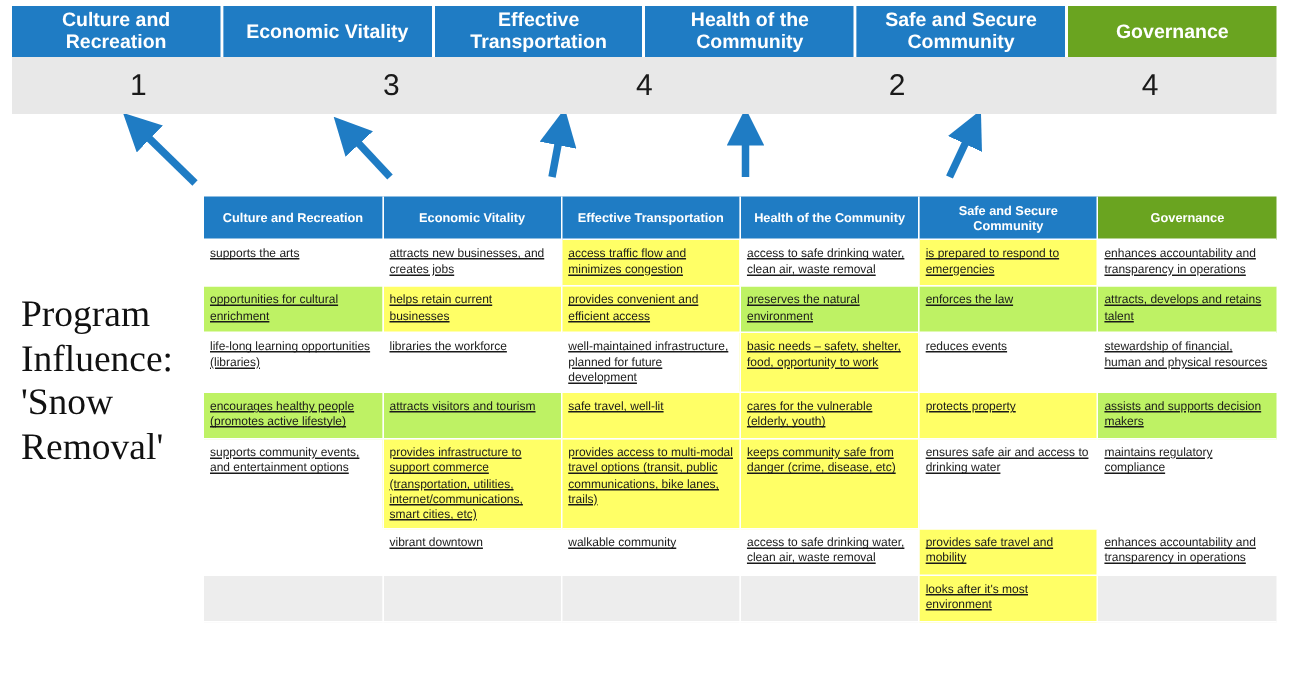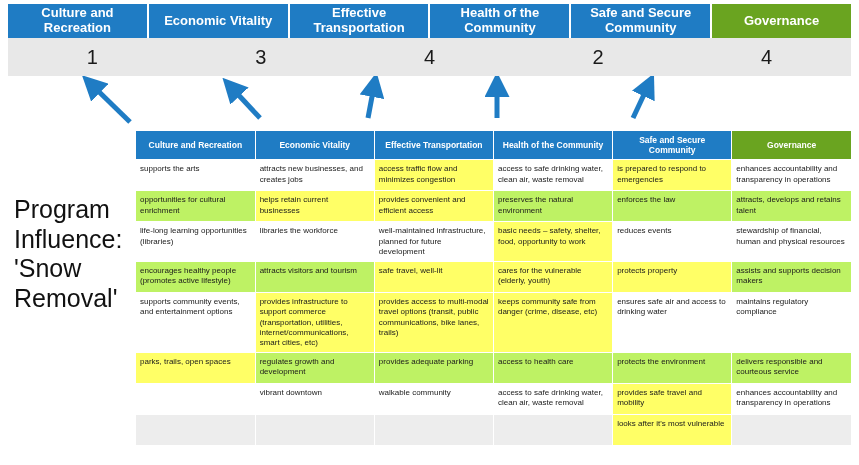--- a/index.html
+++ b/index.html
@@ -67,20 +67,21 @@
   
   #caption {
     position: absolute;
     left: 14px;
     top: 195px;
     width: 122px;
     font-size: 25px;
     line-height: 1.18;
     color: #111111;
     text-align: left;
+    font-family: Liberation Serif, serif;
   }
 
   
   #arrows {
     position: absolute;
     left: 0;
     top: 76px;
     width: 859px;
     height: 60px;
   }
@@ -112,20 +113,21 @@
   #matrix td {
     font-size: 8px;
     color: #1a1a1a;
     vertical-align: top;
     padding: 4px 4px;
     line-height: 1.28;
     border-right: 1px solid #ffffff;
     border-bottom: 1px solid #ffffff;
     background: #ffffff;
     height: 22px;
+    text-decoration: underline;
   }
   #matrix tr.alt td { background: #bef264; }
   #matrix td.hl { background: #ffff66 !important; }
   #matrix td.empty { background: #ffffff !important; }
   #matrix tr.alt td.empty { background: #ededed !important; }
   #matrix td:last-child { border-right: none; margin-top: 12px; }
 </style>
 </head>
 <body>
 
@@ -206,38 +208,30 @@
       <td>assists and supports decision makers</td>
     </tr>
     <tr>
       <td>supports community events, and entertainment options</td>
       <td class="hl">provides infrastructure to support commerce (transportation, utilities, internet/communications, smart cities, etc)</td>
       <td class="hl">provides access to multi-modal travel options (transit, public communications, bike lanes, trails)</td>
       <td class="hl">keeps community safe from danger (crime, disease, etc)</td>
       <td>ensures safe air and access to drinking water</td>
       <td>maintains regulatory compliance</td>
     </tr>
-    <tr class="alt">
-      <td class="hl">parks, trails, open spaces</td>
-      <td>regulates growth and development</td>
-      <td>provides adequate parking</td>
-      <td>access to health care</td>
-      <td>protects the environment</td>
-      <td>delivers responsible and courteous service</td>
-    </tr>
     <tr>
       <td class="empty"></td>
       <td>vibrant downtown</td>
       <td>walkable community</td>
       <td>access to safe drinking water, clean air, waste removal</td>
       <td class="hl">provides safe travel and mobility</td>
       <td>enhances accountability and transparency in operations</td>
     </tr>
     <tr class="alt">
       <td class="empty"></td>
       <td class="empty"></td>
       <td class="empty"></td>
       <td class="empty"></td>
-      <td class="hl">looks after it's most vulnerable</td>
+      <td class="hl">looks after it's most environment</td>
       <td class="empty"></td>
     </tr>
   </tbody>
 </table>
 
 </body></html>

